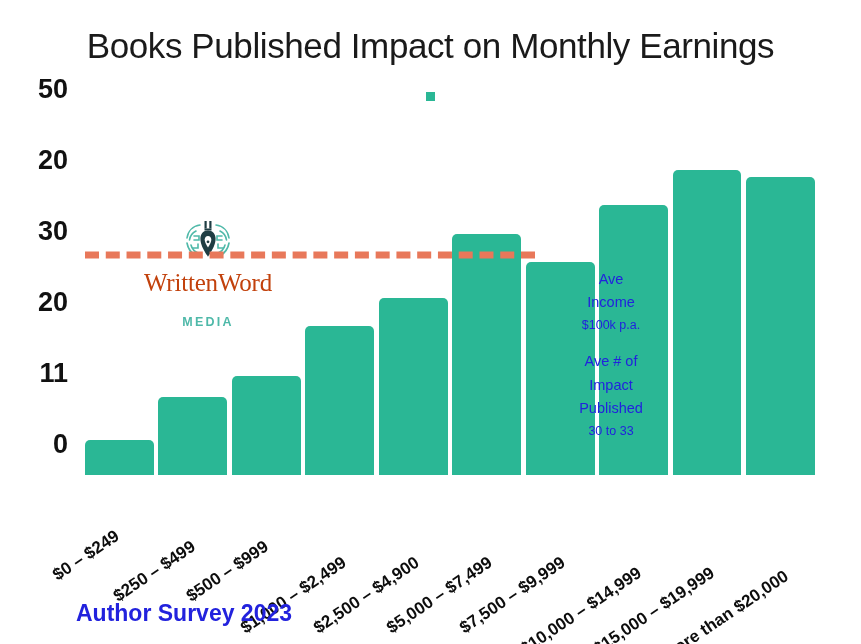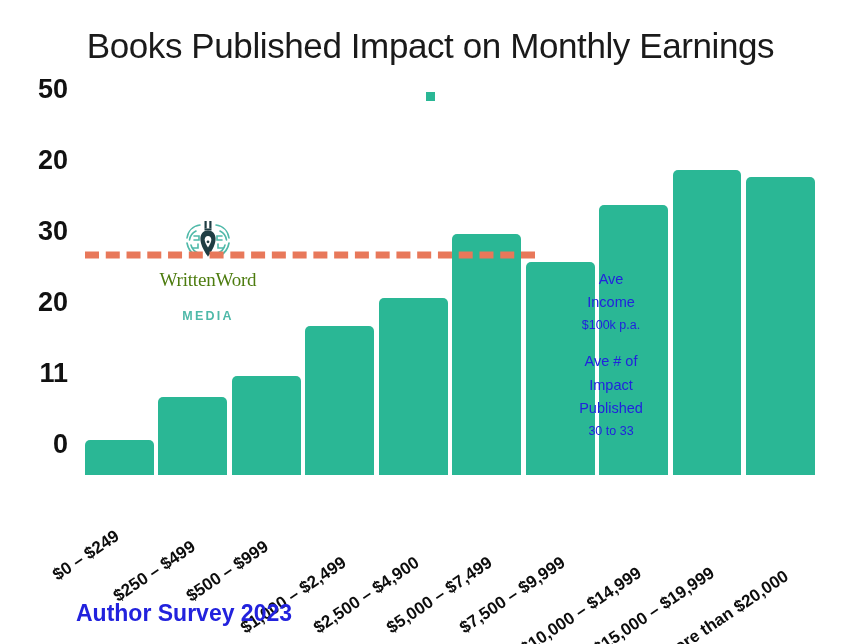--- a/index.html
+++ b/index.html
@@ -201,22 +201,22 @@
     text-align: center;
     z-index: 5;
     pointer-events: none;
   }
   .wm-emblem {
     display: block;
     margin: 0 auto;
   }
   .wm-name {
     font-family: "Liberation Serif", serif;
-    font-size: 19px;
-    color: #4d7c0f;
+    font-size: 25px;
+    color: #c2410c;
     letter-spacing: -0.2px;
     margin-top: -1px;
     white-space: nowrap;
   }
   .wm-sub {
     font-size: 12.5px;
     font-weight: 700;
     letter-spacing: 2.2px;
     color: #4FB9A9;
     margin-top: 18px;

